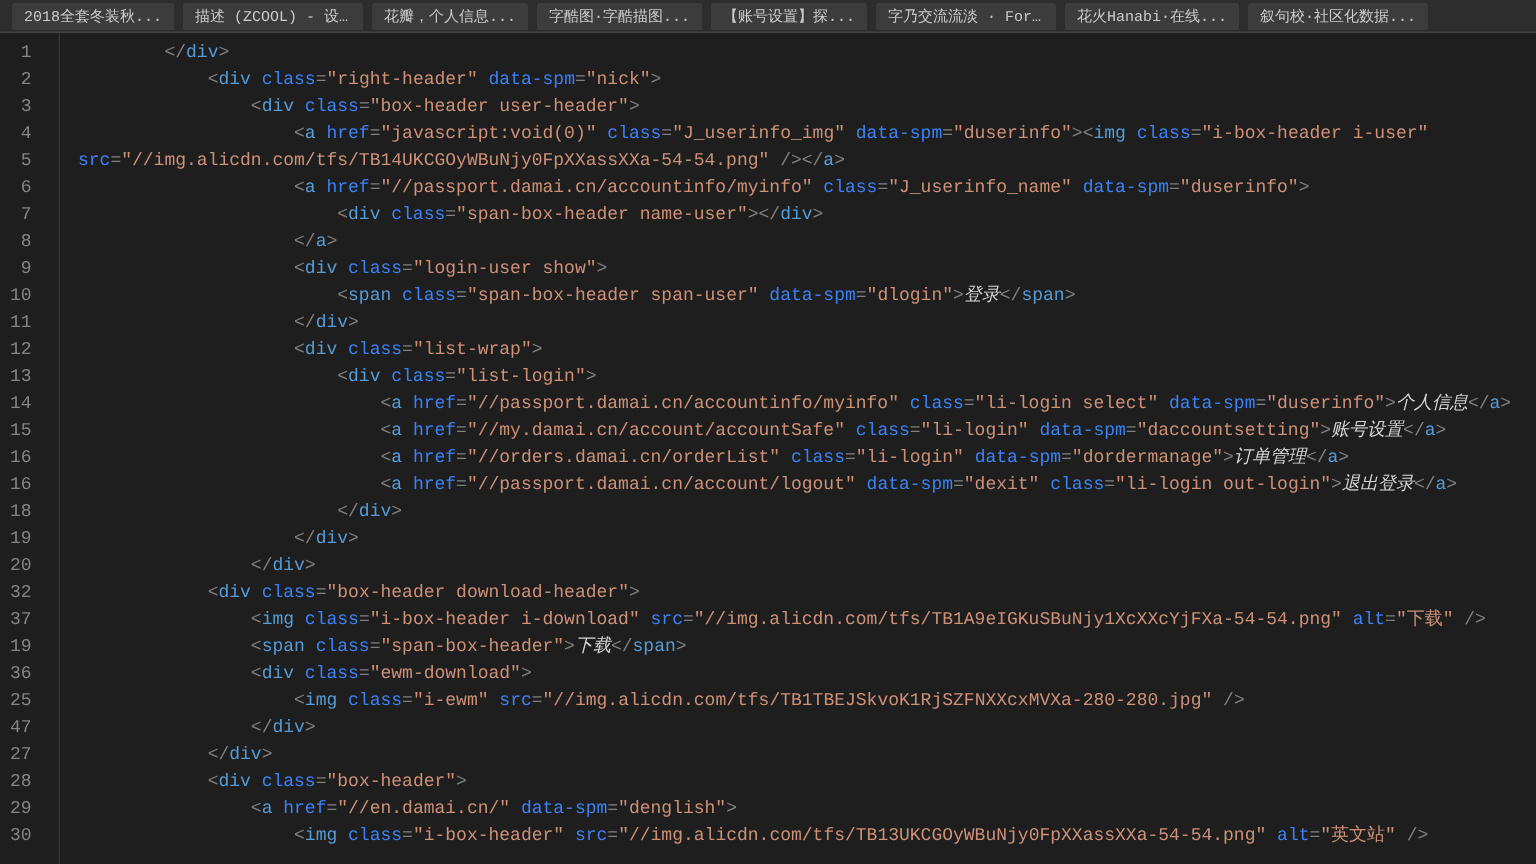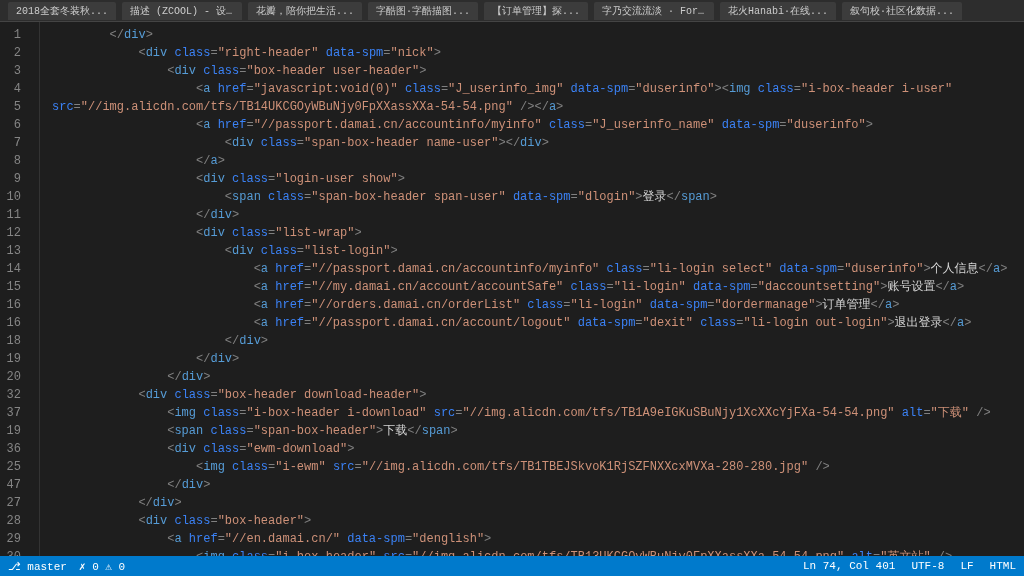--- a/index.html
+++ b/index.html
@@ -84,21 +84,21 @@
     .code-line {
       display: block;
       white-space: pre;
     }
 
     
     .tag { color: #569cd6; }
     .attr-name { color: #3b82f6; }
     .attr-value { color: #ce9178; }
     .punct { color: #808080; }
-    .chinese { color: #d4d4d4; }
+    .chinese { color: #d4d4d4; font-style: italic; }
     .string { color: #ce9178; }
 
     .line-number-item {
       display: block;
       padding-right: 10px;
     }
     @keyframes blink {
       50% { opacity: 0; }
     }
 
@@ -124,23 +124,23 @@
       display: flex;
       gap: 16px;
     }
   </style>
 </head>
 <body>
 
 <div class="browser-bar">
   <div class="browser-tab">2018全套冬装秋...</div>
   <div class="browser-tab">描述 (ZCOOL) - 设...</div>
-  <div class="browser-tab">花瓣，陪你把生活...</div>
+  <div class="browser-tab">花瓣，个人信息...</div>
   <div class="browser-tab">字酷图·字酷描图...</div>
-  <div class="browser-tab">【订单管理】探...</div>
+  <div class="browser-tab">【账号设置】探...</div>
   <div class="browser-tab">字乃交流流淡 · For...</div>
   <div class="browser-tab">花火Hanabi·在线...</div>
   <div class="browser-tab">叙句校·社区化数据...</div>
 </div>
 
 <div class="editor-container">
   <div class="code-area">
     <div class="code-lines">
       <div class="line-numbers" id="line-num-col">
           <span class="line-number-item">1</span>
@@ -171,25 +171,13 @@
           <span class="line-number-item">47</span>
           <span class="line-number-item">27</span>
           <span class="line-number-item">28</span>
           <span class="line-number-item">29</span>
           <span class="line-number-item">30</span>
         </div>
       <div class="code-content" id="code-col"><span class="code-line">        <span class="punct">&lt;/</span><span class="tag">div</span><span class="punct">&gt;</span></span><span class="code-line">            <span class="punct">&lt;</span><span class="tag">div</span> <span class="attr-name">class</span><span class="punct">=</span><span class="attr-value">"right-header"</span> <span class="attr-name">data-spm</span><span class="punct">=</span><span class="attr-value">"nick"</span><span class="punct">&gt;</span></span><span class="code-line">                <span class="punct">&lt;</span><span class="tag">div</span> <span class="attr-name">class</span><span class="punct">=</span><span class="attr-value">"box-header user-header"</span><span class="punct">&gt;</span></span><span class="code-line">                    <span class="punct">&lt;</span><span class="tag">a</span> <span class="attr-name">href</span><span class="punct">=</span><span class="attr-value">"javascript:void(0)"</span> <span class="attr-name">class</span><span class="punct">=</span><span class="attr-value">"J_userinfo_img"</span> <span class="attr-name">data-spm</span><span class="punct">=</span><span class="attr-value">"duserinfo"</span><span class="punct">&gt;&lt;</span><span class="tag">img</span> <span class="attr-name">class</span><span class="punct">=</span><span class="attr-value">"i-box-header i-user"</span></span><span class="code-line"><span class="attr-name">src</span><span class="punct">=</span><span class="string">"//img.alicdn.com/tfs/TB14UKCGOyWBuNjy0FpXXassXXa-54-54.png"</span> <span class="punct">/&gt;&lt;/</span><span class="tag">a</span><span class="punct">&gt;</span></span><span class="code-line">                    <span class="punct">&lt;</span><span class="tag">a</span> <span class="attr-name">href</span><span class="punct">=</span><span class="attr-value">"//passport.damai.cn/accountinfo/myinfo"</span> <span class="attr-name">class</span><span class="punct">=</span><span class="attr-value">"J_userinfo_name"</span> <span class="attr-name">data-spm</span><span class="punct">=</span><span class="attr-value">"duserinfo"</span><span class="punct">&gt;</span></span><span class="code-line">                        <span class="punct">&lt;</span><span class="tag">div</span> <span class="attr-name">class</span><span class="punct">=</span><span class="attr-value">"span-box-header name-user"</span><span class="punct">&gt;&lt;/</span><span class="tag">div</span><span class="punct">&gt;</span></span><span class="code-line">                    <span class="punct">&lt;/</span><span class="tag">a</span><span class="punct">&gt;</span></span><span class="code-line">                    <span class="punct">&lt;</span><span class="tag">div</span> <span class="attr-name">class</span><span class="punct">=</span><span class="attr-value">"login-user show"</span><span class="punct">&gt;</span></span><span class="code-line">                        <span class="punct">&lt;</span><span class="tag">span</span> <span class="attr-name">class</span><span class="punct">=</span><span class="attr-value">"span-box-header span-user"</span> <span class="attr-name">data-spm</span><span class="punct">=</span><span class="attr-value">"dlogin"</span><span class="punct">&gt;</span><span class="chinese">登录</span><span class="punct">&lt;/</span><span class="tag">span</span><span class="punct">&gt;</span></span><span class="code-line">                    <span class="punct">&lt;/</span><span class="tag">div</span><span class="punct">&gt;</span></span><span class="code-line">                    <span class="punct">&lt;</span><span class="tag">div</span> <span class="attr-name">class</span><span class="punct">=</span><span class="attr-value">"list-wrap"</span><span class="punct">&gt;</span></span><span class="code-line">                        <span class="punct">&lt;</span><span class="tag">div</span> <span class="attr-name">class</span><span class="punct">=</span><span class="attr-value">"list-login"</span><span class="punct">&gt;</span></span><span class="code-line">                            <span class="punct">&lt;</span><span class="tag">a</span> <span class="attr-name">href</span><span class="punct">=</span><span class="attr-value">"//passport.damai.cn/accountinfo/myinfo"</span> <span class="attr-name">class</span><span class="punct">=</span><span class="attr-value">"li-login select"</span> <span class="attr-name">data-spm</span><span class="punct">=</span><span class="attr-value">"duserinfo"</span><span class="punct">&gt;</span><span class="chinese">个人信息</span><span class="punct">&lt;/</span><span class="tag">a</span><span class="punct">&gt;</span></span><span class="code-line">                            <span class="punct">&lt;</span><span class="tag">a</span> <span class="attr-name">href</span><span class="punct">=</span><span class="attr-value">"//my.damai.cn/account/accountSafe"</span> <span class="attr-name">class</span><span class="punct">=</span><span class="attr-value">"li-login"</span> <span class="attr-name">data-spm</span><span class="punct">=</span><span class="attr-value">"daccountsetting"</span><span class="punct">&gt;</span><span class="chinese">账号设置</span><span class="punct">&lt;/</span><span class="tag">a</span><span class="punct">&gt;</span></span><span class="code-line">                            <span class="punct">&lt;</span><span class="tag">a</span> <span class="attr-name">href</span><span class="punct">=</span><span class="attr-value">"//orders.damai.cn/orderList"</span> <span class="attr-name">class</span><span class="punct">=</span><span class="attr-value">"li-login"</span> <span class="attr-name">data-spm</span><span class="punct">=</span><span class="attr-value">"dordermanage"</span><span class="punct">&gt;</span><span class="chinese">订单管理</span><span class="punct">&lt;/</span><span class="tag">a</span><span class="punct">&gt;</span></span><span class="code-line">                            <span class="punct">&lt;</span><span class="tag">a</span> <span class="attr-name">href</span><span class="punct">=</span><span class="attr-value">"//passport.damai.cn/account/logout"</span> <span class="attr-name">data-spm</span><span class="punct">=</span><span class="attr-value">"dexit"</span> <span class="attr-name">class</span><span class="punct">=</span><span class="attr-value">"li-login out-login"</span><span class="punct">&gt;</span><span class="chinese">退出登录</span><span class="punct">&lt;/</span><span class="tag">a</span><span class="punct">&gt;</span></span><span class="code-line">                        <span class="punct">&lt;/</span><span class="tag">div</span><span class="punct">&gt;</span></span><span class="code-line">                    <span class="punct">&lt;/</span><span class="tag">div</span><span class="punct">&gt;</span></span><span class="code-line">                <span class="punct">&lt;/</span><span class="tag">div</span><span class="punct">&gt;</span></span><span class="code-line">            <span class="punct">&lt;</span><span class="tag">div</span> <span class="attr-name">class</span><span class="punct">=</span><span class="attr-value">"box-header download-header"</span><span class="punct">&gt;</span></span><span class="code-line">                <span class="punct">&lt;</span><span class="tag">img</span> <span class="attr-name">class</span><span class="punct">=</span><span class="attr-value">"i-box-header i-download"</span> <span class="attr-name">src</span><span class="punct">=</span><span class="string">"//img.alicdn.com/tfs/TB1A9eIGKuSBuNjy1XcXXcYjFXa-54-54.png"</span> <span class="attr-name">alt</span><span class="punct">=</span><span class="attr-value">"下载"</span> <span class="punct">/&gt;</span></span><span class="code-line">                <span class="punct">&lt;</span><span class="tag">span</span> <span class="attr-name">class</span><span class="punct">=</span><span class="attr-value">"span-box-header"</span><span class="punct">&gt;</span><span class="chinese">下载</span><span class="punct">&lt;/</span><span class="tag">span</span><span class="punct">&gt;</span></span><span class="code-line">                <span class="punct">&lt;</span><span class="tag">div</span> <span class="attr-name">class</span><span class="punct">=</span><span class="attr-value">"ewm-download"</span><span class="punct">&gt;</span></span><span class="code-line">                    <span class="punct">&lt;</span><span class="tag">img</span> <span class="attr-name">class</span><span class="punct">=</span><span class="attr-value">"i-ewm"</span> <span class="attr-name">src</span><span class="punct">=</span><span class="string">"//img.alicdn.com/tfs/TB1TBEJSkvoK1RjSZFNXXcxMVXa-280-280.jpg"</span> <span class="punct">/&gt;</span></span><span class="code-line">                <span class="punct">&lt;/</span><span class="tag">div</span><span class="punct">&gt;</span></span><span class="code-line">            <span class="punct">&lt;/</span><span class="tag">div</span><span class="punct">&gt;</span></span><span class="code-line">            <span class="punct">&lt;</span><span class="tag">div</span> <span class="attr-name">class</span><span class="punct">=</span><span class="attr-value">"box-header"</span><span class="punct">&gt;</span></span><span class="code-line">                <span class="punct">&lt;</span><span class="tag">a</span> <span class="attr-name">href</span><span class="punct">=</span><span class="attr-value">"//en.damai.cn/"</span> <span class="attr-name">data-spm</span><span class="punct">=</span><span class="attr-value">"denglish"</span><span class="punct">&gt;</span></span><span class="code-line">                    <span class="punct">&lt;</span><span class="tag">img</span> <span class="attr-name">class</span><span class="punct">=</span><span class="attr-value">"i-box-header"</span> <span class="attr-name">src</span><span class="punct">=</span><span class="string">"//img.alicdn.com/tfs/TB13UKCGOyWBuNjy0FpXXassXXa-54-54.png"</span> <span class="attr-name">alt</span><span class="punct">=</span><span class="attr-value">"英文站"</span> <span class="punct">/&gt;</span></span></div>
     </div>
   </div>
 
-  <div class="bottom-bar">
-    <div class="status-left">
-      <span>⎇ <span>master</span></span>
-      <span>✗ <span>0</span> ⚠ <span>0</span></span>
-    </div>
-    <div class="status-right">
-      <span>Ln <span>74</span>, Col <span>401</span></span>
-      <span>UTF-8</span>
-      <span>LF</span>
-      <span>HTML</span>
-    </div>
-  </div>
 </div>
 
 </body></html>

